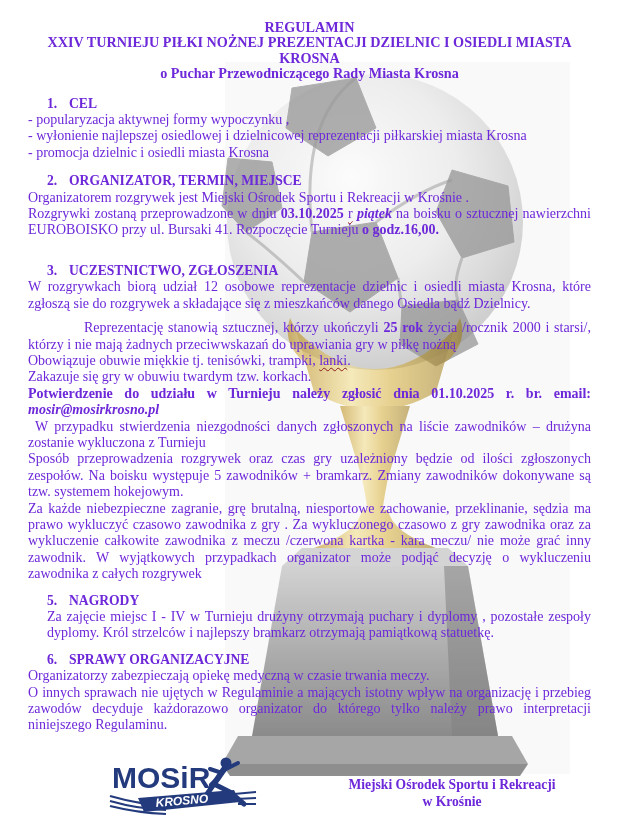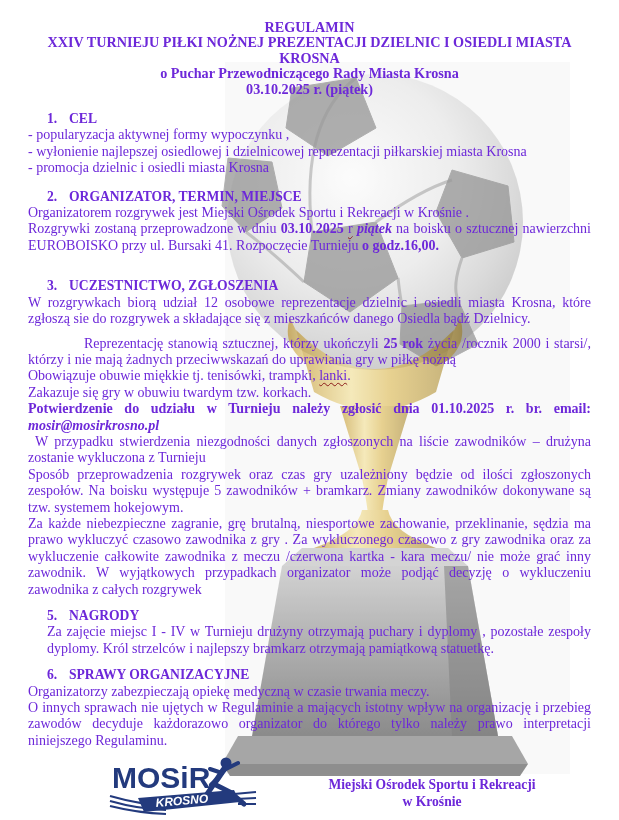--- a/index.html
+++ b/index.html
@@ -30,21 +30,21 @@
   .bi { font-weight:bold; font-style:italic; }
   .wavy {
     text-decoration:underline; text-decoration-style:wavy;
     text-decoration-color:#8b1a1a; text-decoration-thickness:1px;
     text-underline-offset:2px;
   }
 
   .footer { position:absolute; left:0; bottom:0; width:619px; height:66px; z-index:2; }
   .logo { position:absolute; left:108px; top:0; }
   .org {
-    position:absolute; left:297px; top:22px; width:270px; text-align:center;
+    position:absolute; left:317px; top:22px; width:270px; text-align:center;
     font-weight:bold; font-size:13.6px; line-height:17px;
   }
 </style>
 </head>
 <body>
 
 <div class="page">
 
   <svg class="watermark" width="619" height="820" viewBox="0 0 619 820" aria-hidden="true">
     <defs>
@@ -103,21 +103,20 @@
       <polygon points="222,764 528,764 520,776 230,776" fill="#6f6f6f"></polygon>
     </g>
   </svg>
 
   <div class="content">
 
     <div class="hdr">
       <div>REGULAMIN</div>
       <div>XXIV TURNIEJU PIŁKI NOŻNEJ PREZENTACJI DZIELNIC I OSIEDLI MIASTA KROSNA</div>
       <div>o Puchar Przewodniczącego Rady Miasta Krosna</div>
-      <div>03.10.2025 r. (piątek)</div>
     </div>
 
     <h3 class="sec-h mt14"><span class="secnum">1.</span><span>CEL</span></h3>
     <p>- popularyzacja aktywnej formy wypoczynku ,</p>
     <p>- wyłonienie najlepszej  osiedlowej i dzielnicowej reprezentacji piłkarskiej miasta Krosna</p>
     <p>- promocja dzielnic i osiedli miasta Krosna</p>
 
     <h3 class="sec-h mt12"><span class="secnum">2.</span><span>ORGANIZATOR, TERMIN, MIEJSCE</span></h3>
     <p>Organizatorem rozgrywek jest Miejski Ośrodek Sportu i Rekreacji w Krośnie .</p>
     <p class="just"><span>Rozgrywki zostaną przeprowadzone w dniu </span><b>03.10.2025 </b><span class="wavy">r</span><span class="bi"> piątek</span><span> na boisku o sztucznej nawierzchni EUROBOISKO przy ul. Bursaki 41. Rozpoczęcie Turnieju  </span><b>o godz.16,00.</b></p>

